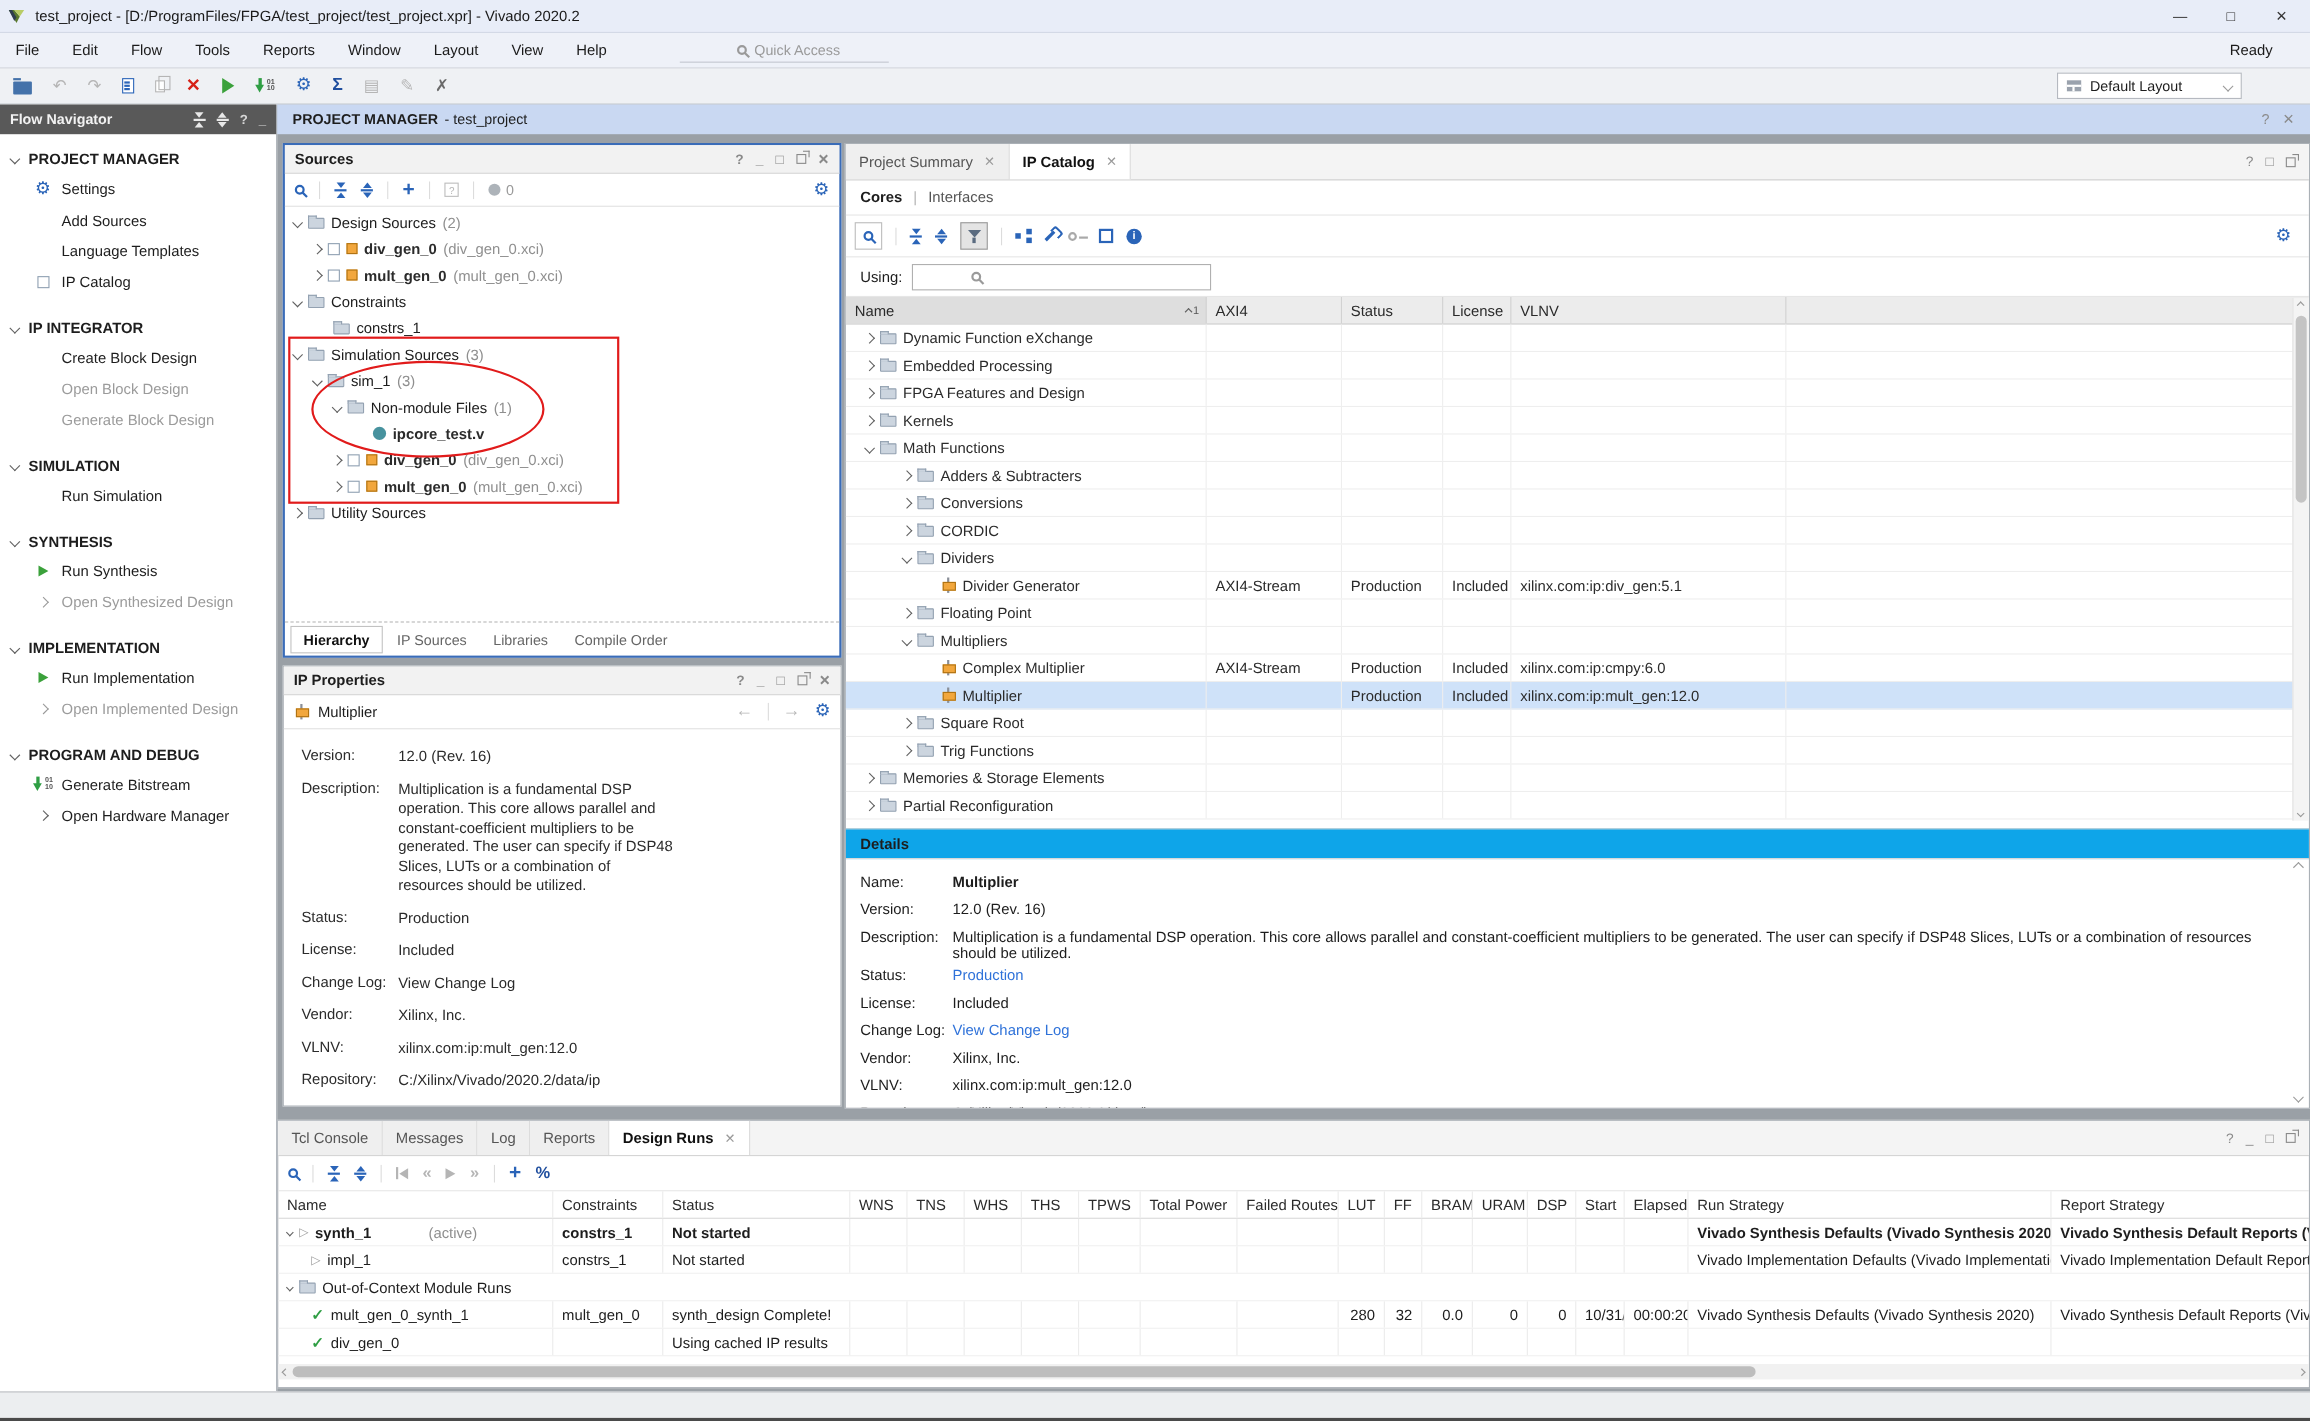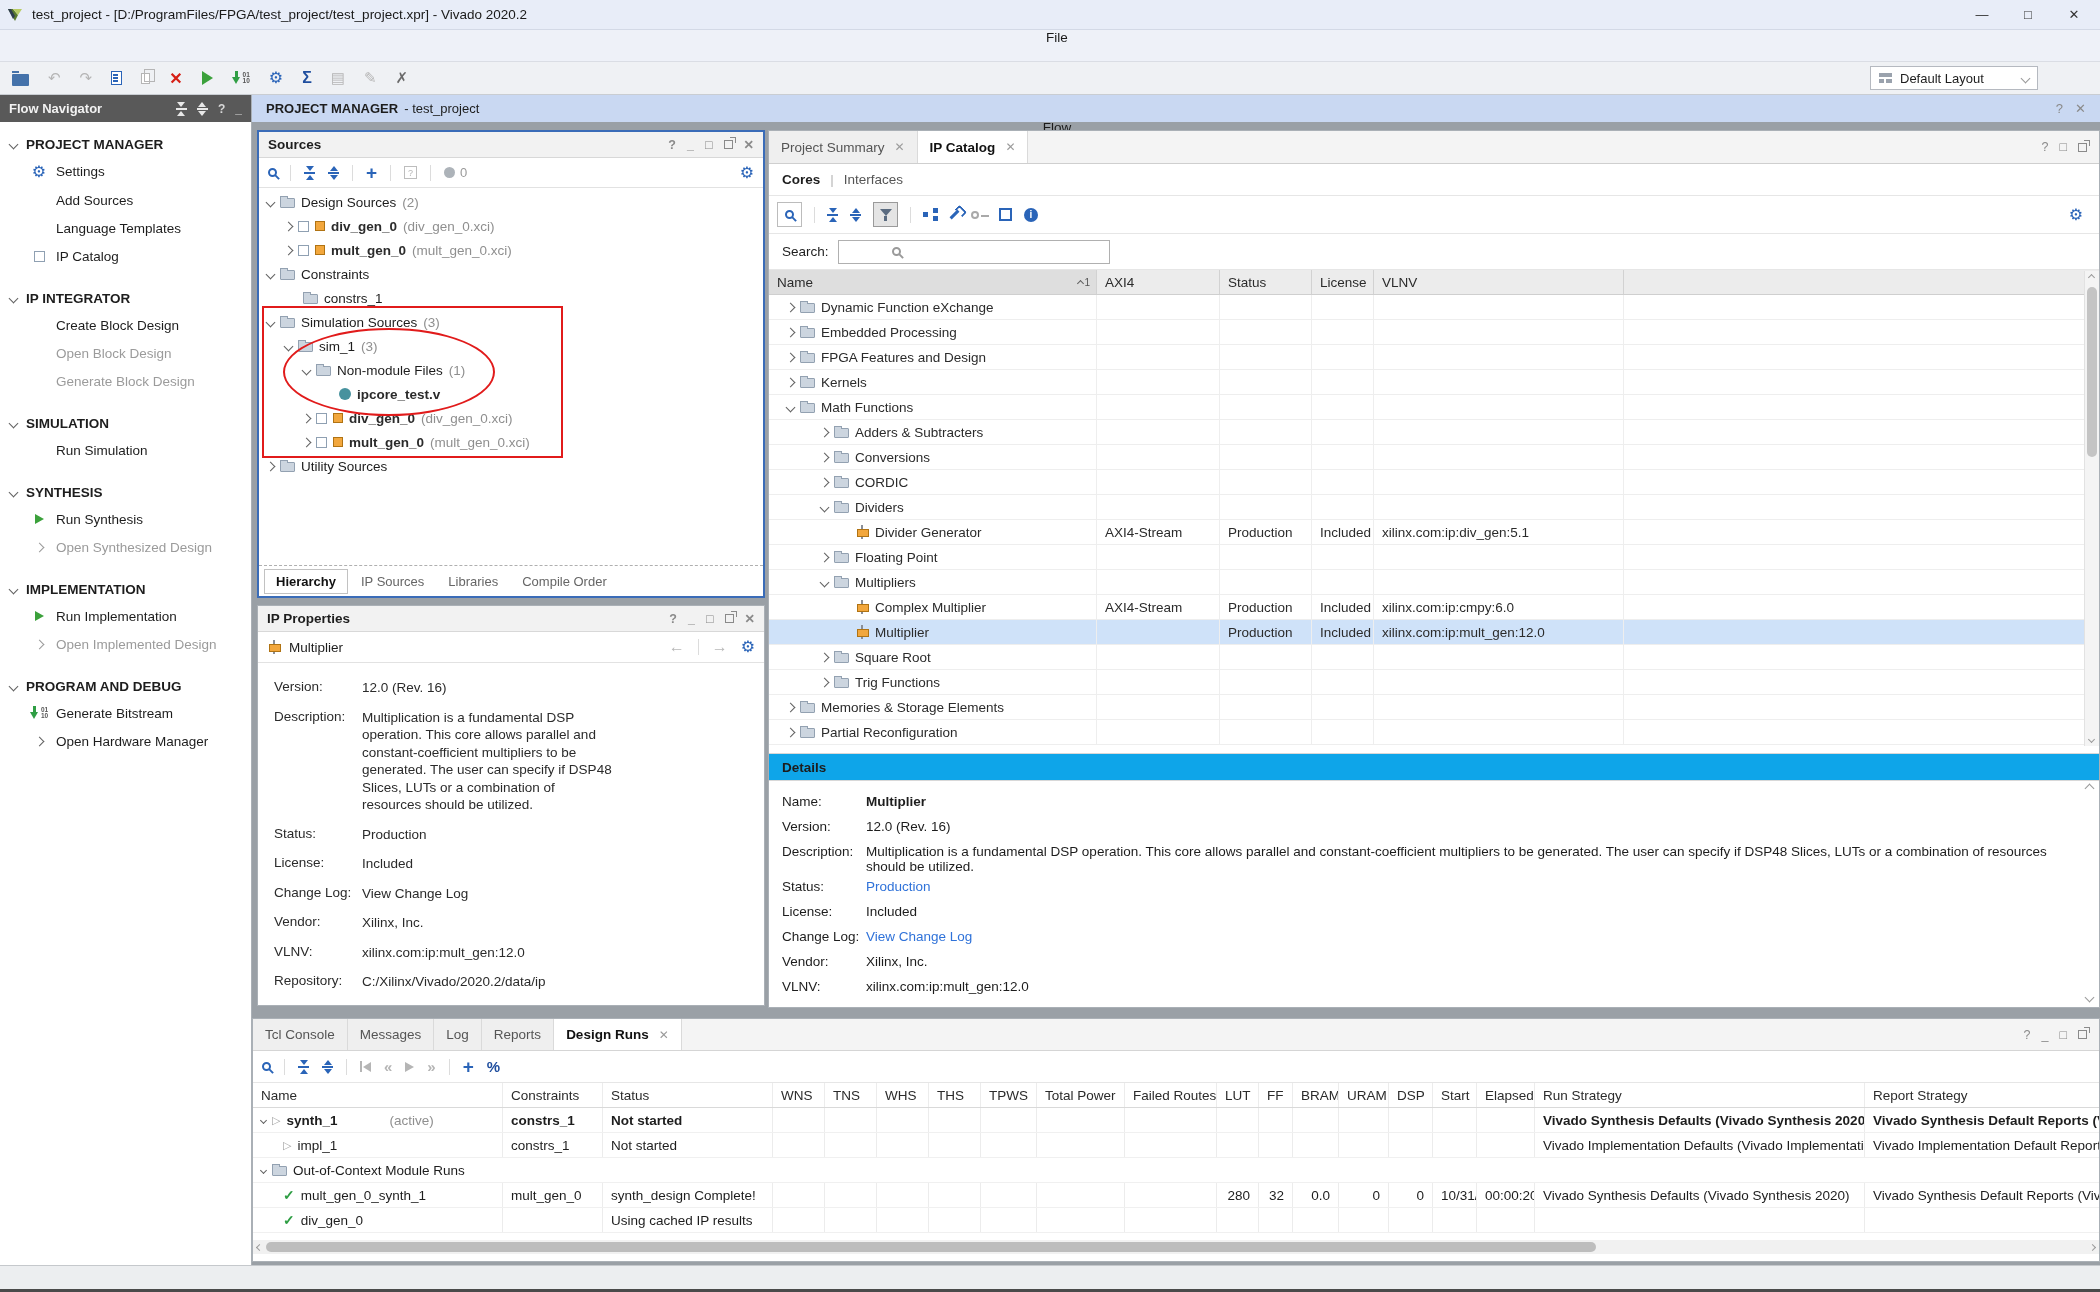--- a/index.html
+++ b/index.html
@@ -5,21 +5,21 @@
   * { margin:0; padding:0; box-sizing:border-box; }
   html,body { width:2100px; height:1292px; overflow:hidden; }
   body { font-family:"Liberation Sans", sans-serif; font-size:14px; color:#1d1d1d; background:#9aa0a6; position:relative; }
   .fx { display:flex; align-items:center; }
 
   
   .titlebar { position:absolute; left:0; top:0; width:2100px; height:30px; background:#e8edf8; border-bottom:1px solid #d3d9e6; display:flex; align-items:center; padding:0 6px; gap:8px; }
   .titlebar .title { font-size:13.5px; color:#1a1a1a; }
   .winbtns { margin-left:auto; display:flex; gap:6px; }
   .wbtn { width:40px; text-align:center; color:#333; font-size:13px; cursor:default; }
-  .menubar { position:absolute; left:0; top:30px; width:2100px; height:32px; background:#eef1f8; border-bottom:1px solid #dadde4; display:flex; align-items:center; padding-left:14px; gap:30px;flex-direction:column; }
+  .menubar { position:absolute; left:0; top:30px; width:2100px; height:32px; background:#eef1f8; border-bottom:1px solid #dadde4; display:flex; align-items:center; padding-left:14px; gap:30px; }
   .menu-item { font-size:13.5px; color:#1a1a1a; }
   .qa-box { margin-left:36px; width:190px; height:22px; border-bottom:1px solid #c2c6cf; display:flex; align-items:center; gap:7px; padding:0 6px; color:#9a9a9a; font-size:13px; }
   .ready { margin-left:auto; margin-right:34px; font-size:13.5px; color:#1a1a1a; }
   .toolbar { position:absolute; left:0; top:62px; width:2100px; height:33px; background:#eff1f4; border-bottom:1px solid #c9cdd2; display:flex; align-items:center; padding-left:12px; gap:19px; }
   .layout-select { margin-left:auto; margin-right:62px; width:168px; height:24px; background:#fff; border:1px solid #b5b9c0; display:flex; align-items:center; gap:8px; padding:0 8px; font-size:13px; }
 
   
   .cv { width:7px; height:7px; border-right:1.7px solid #616161; border-bottom:1.7px solid #616161; display:inline-block; flex:none; }
   .cv.r { transform:rotate(-45deg); }
   .cv.d { transform:rotate(45deg); }
@@ -610,21 +610,21 @@
       </span>
     <span class="vsep"></span>
     <span class="treei"></span>
     <span class="wrench"></span>
     <span class="keyi"></span>
     <span class="chipb"></span>
     <span class="info">i</span>
     <span class="gear" style="margin-left:auto;margin-right:16px;">⚙</span>
   </div>
   <div class="searchrow">
-    <span>Search:</span>
+    <span>Using:</span>
     <div class="searchbox">
       <span class="mag gray"></span>
     </div>
   </div>
   <div class="cat-head">
     <div class="ch-name">
         <span>Name</span>
         <span class="sortind">
           <span class="cv u sm" style="margin-top:4px;"></span>
           <span style="font-size:10px;">1</span>

